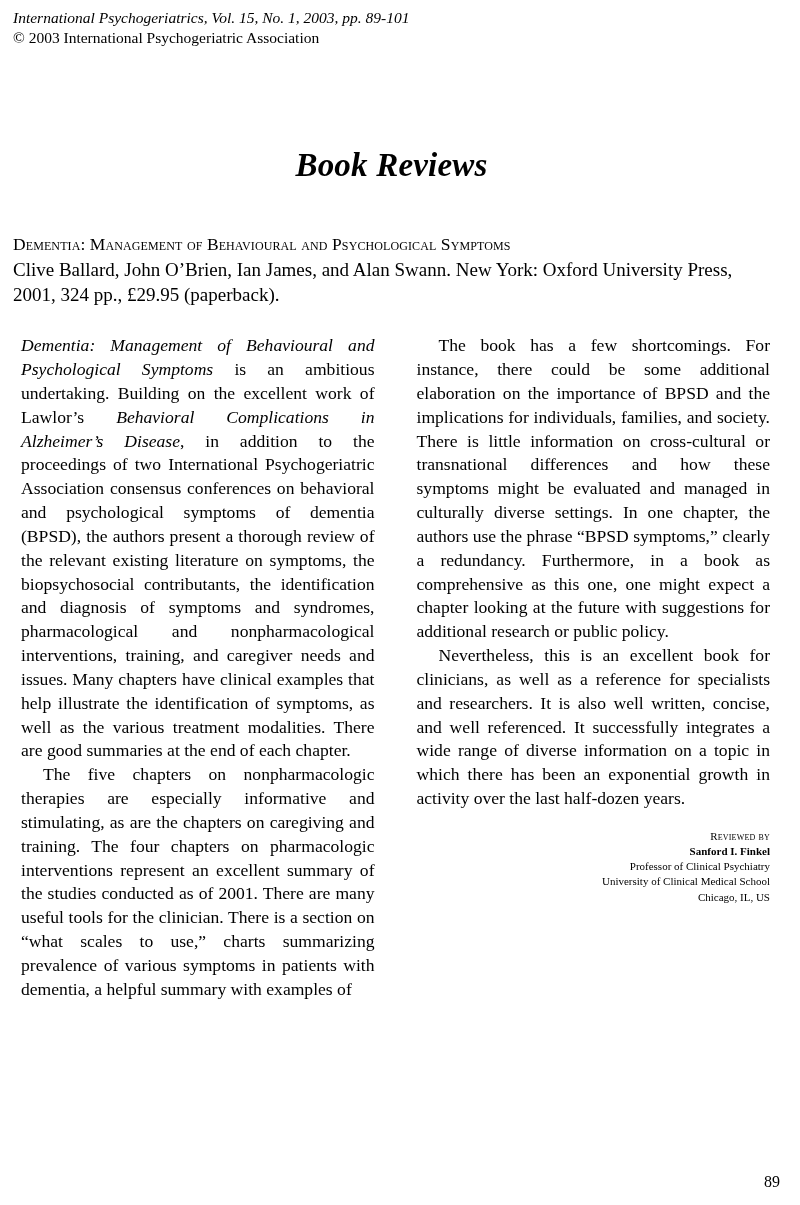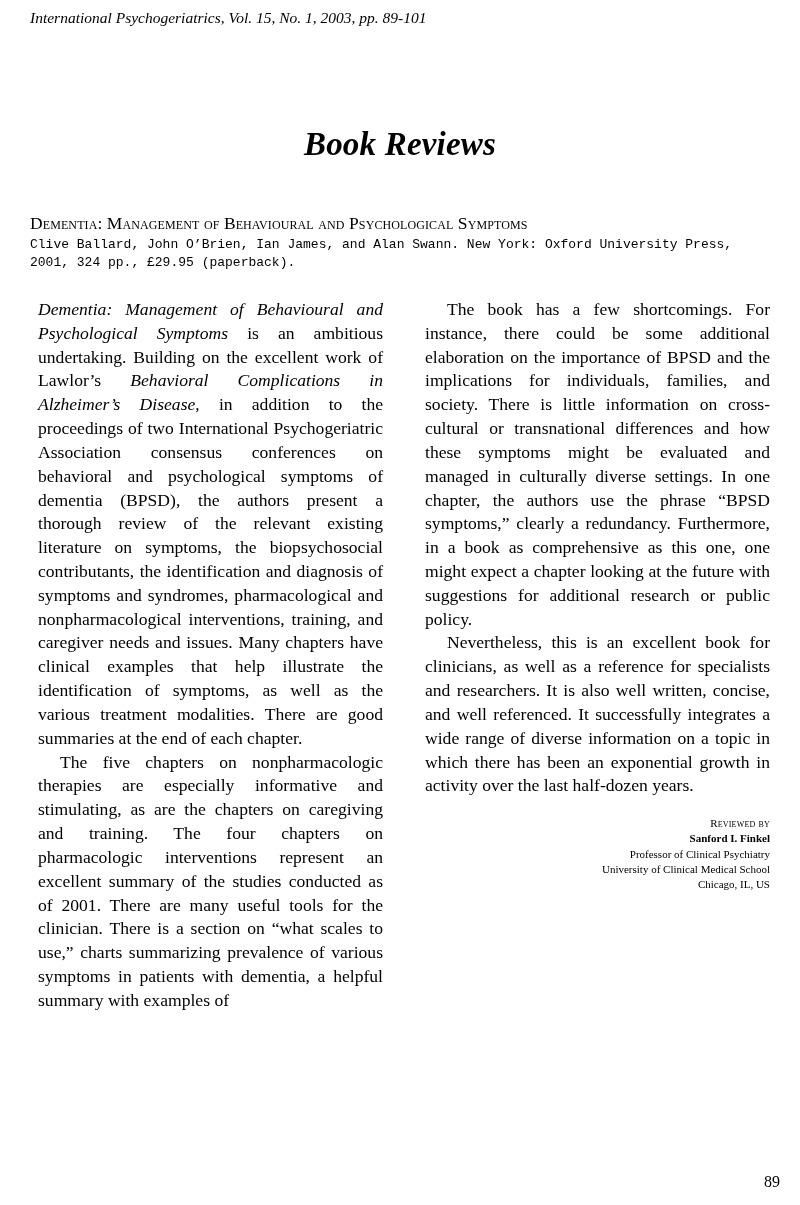--- a/index.html
+++ b/index.html
@@ -13,21 +13,21 @@
     font-family: "Liberation Serif", serif;
     color: #000000;
     position: relative;
     overflow: hidden;
   }
   .page {
     position: relative;
     width: 800px;
     height: 1205px;
     box-sizing: border-box;
-    padding: 8px 30px 0 30px;
+    padding: 8px 30px 0 13px;
   }
   .running-head {
     font-size: 15.5px;
     line-height: 1.32;
     font-style: italic;
     margin: 0 0 0 0;
   }
   .copyright {
     font-size: 15.5px;
     line-height: 1.32;
@@ -46,24 +46,23 @@
     margin: 50px 0 0 0;
   }
   .book-title {
     font-size: 17.5px;
     margin: 0 0 1px 0;
     font-variant: small-caps;
     letter-spacing: 0.1px;
     line-height: 1.25;
   }
   .book-meta {
-    font-size: 13px;
+    font-size: 19px;
     line-height: 1.33;
     margin: 0;
-    font-family: Liberation Mono, monospace;
   }
   .columns {
     margin-top: 27px;
     display: flex;
     gap: 34px;
   }
   .col {
     width: 366px;
     font-size: 17.6px;
     line-height: 1.355;
@@ -99,20 +98,21 @@
     bottom: 14px;
     font-size: 16px;
   }
 </style>
 </head>
 <body>
 
 <div class="page">
 
   <div class="running-head">International Psychogeriatrics, Vol. 15, No. 1, 2003, pp. 89-101</div>
+  <div class="copyright">© 2003 International Psychogeriatric Association</div>
 
   <h1 class="title">Book Reviews</h1>
 
   <div class="bookblock">
     <div class="book-title">Dementia: Management of Behavioural and Psychological Symptoms</div>
     <div class="book-meta">Clive Ballard, John O’Brien, Ian James, and Alan Swann. New York: Oxford University Press, 2001, 324 pp., £29.95 (paperback).</div>
   </div>
 
   <div class="columns">
 

